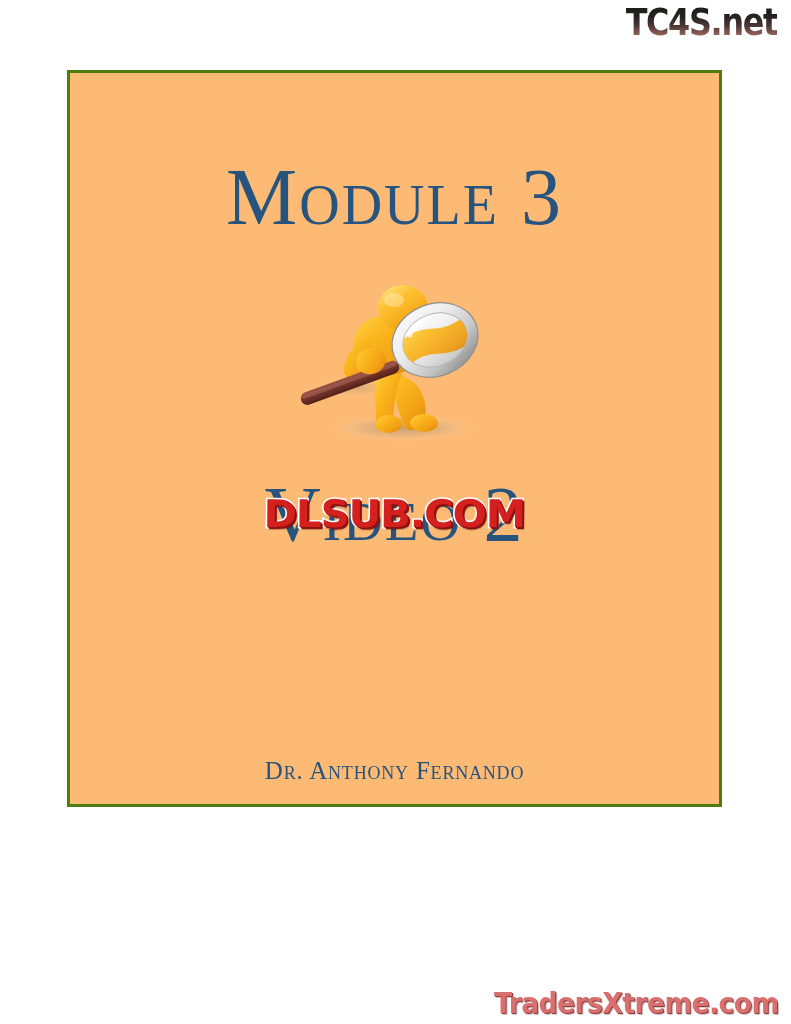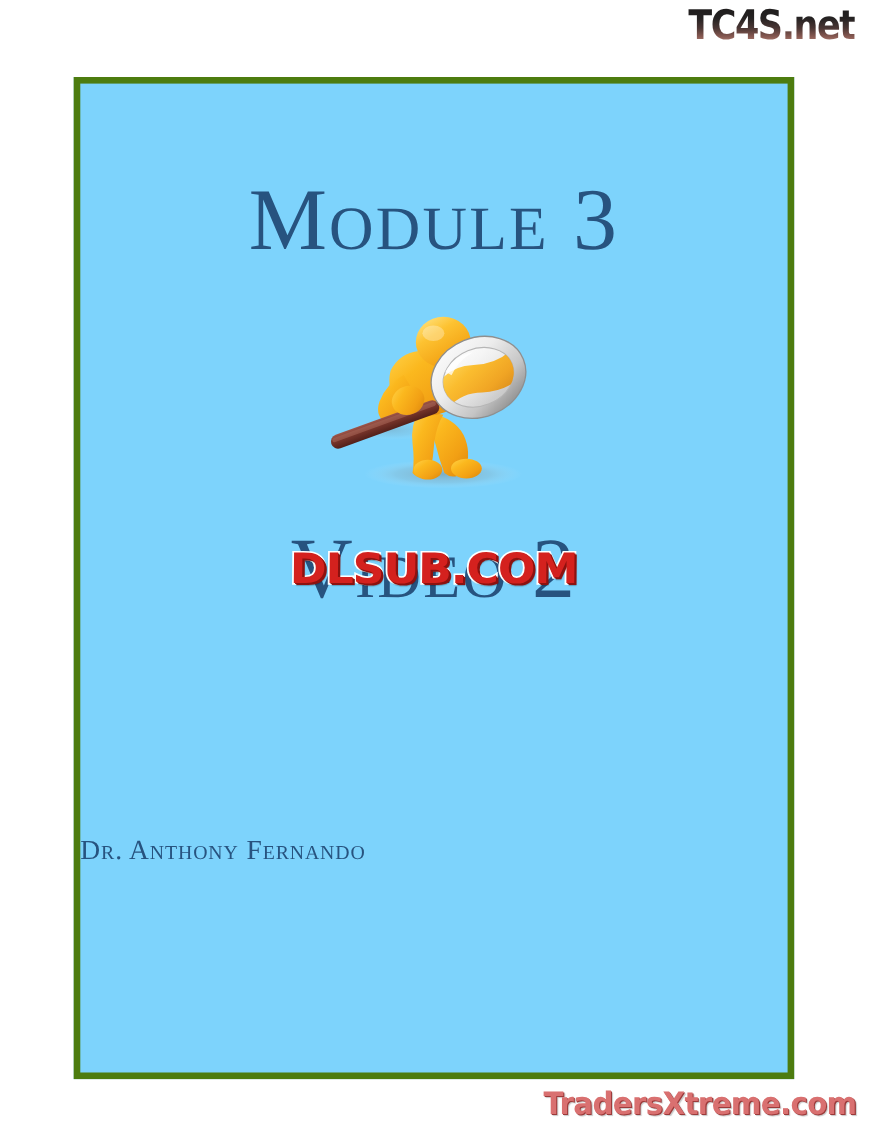--- a/index.html
+++ b/index.html
@@ -43,23 +43,23 @@
     text-shadow: none;
     white-space: nowrap;
   }
 
   
   #page-sheet {
     position: absolute;
     left: 67px;
     top: 70px;
     width: 655px;
-    height: 911px;
-    border: 6px solid #4d7c0f;
-    background: #7dd3fc;
+    height: 737px;
+    border: 3px solid #4d7c0f;
+    background: #fdba74;
     box-sizing: border-box;
   }
 
   
   #module-title {
     position: absolute;
     left: 0;
     right: 0;
     top: 84px;
     text-align: center;
@@ -148,21 +148,21 @@
     font-weight: normal;
   }
   #subtitle .sub-line { display: block; white-space: nowrap; }
 
   
   #author {
     position: absolute;
     left: 0;
     right: 0;
     top: 684px;
-    text-align: left;
+    text-align: center;
     font-family: "Liberation Serif", serif;
     font-variant: small-caps;
     font-size: 25px;
     letter-spacing: 0.8px;
     color: #27537f;
     white-space: nowrap;
   }
 
   
   #site-link-wrap {

